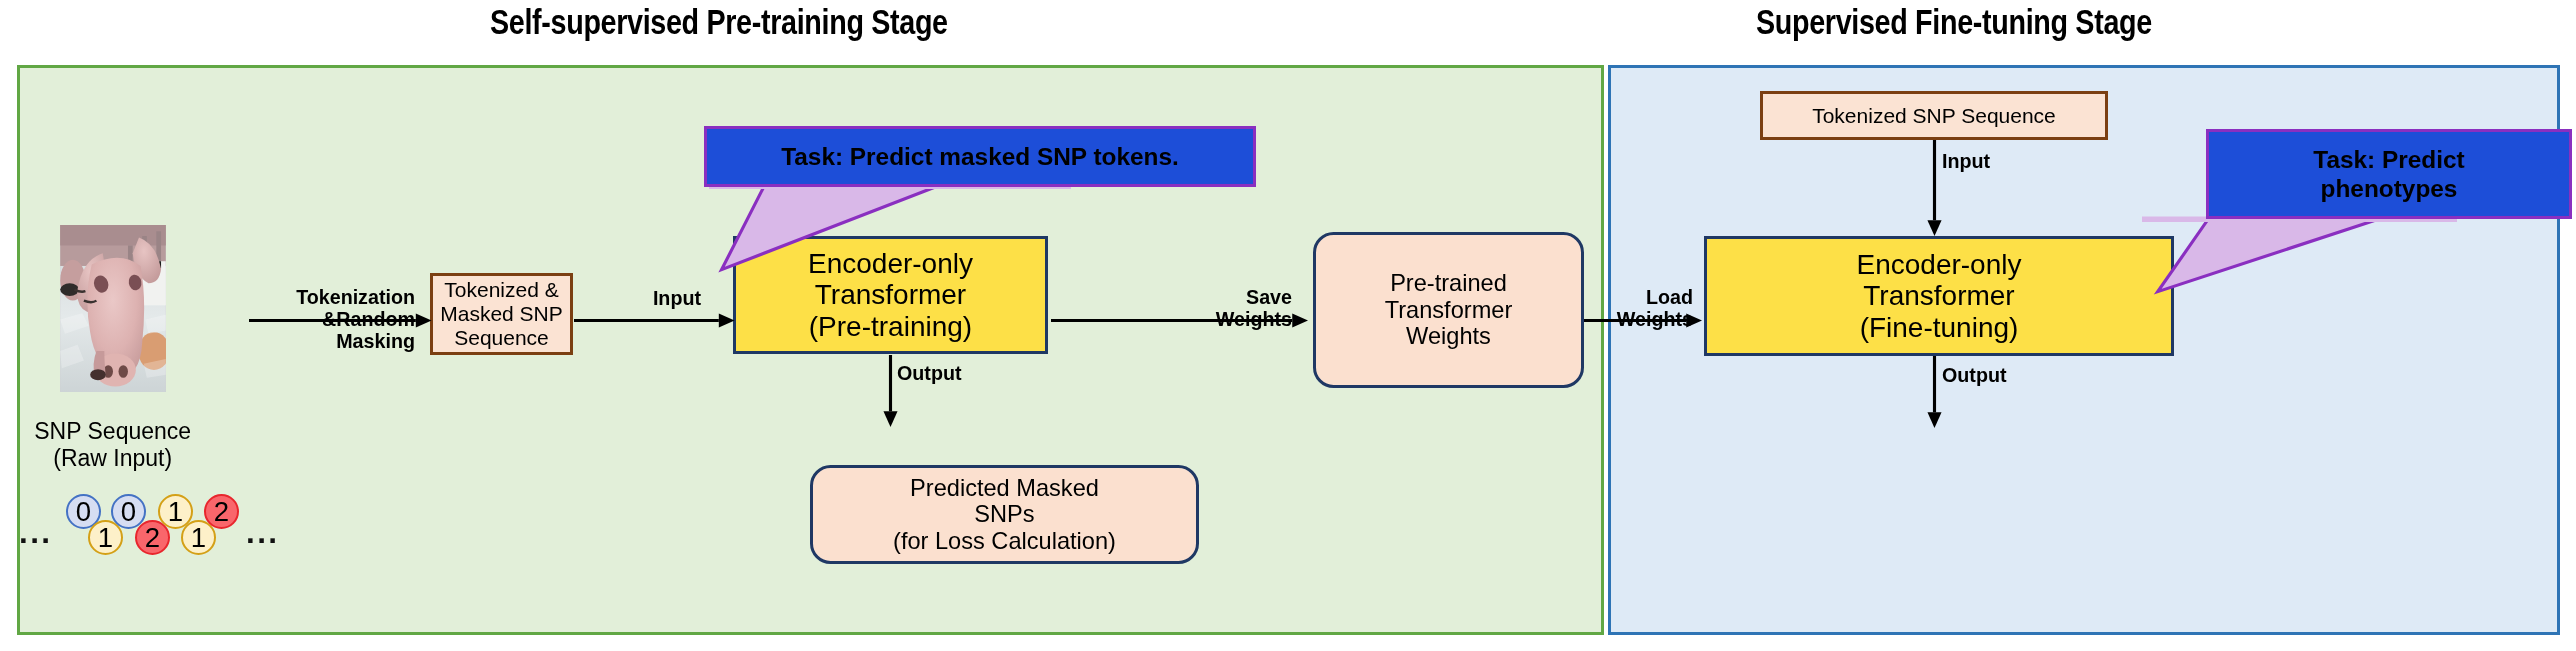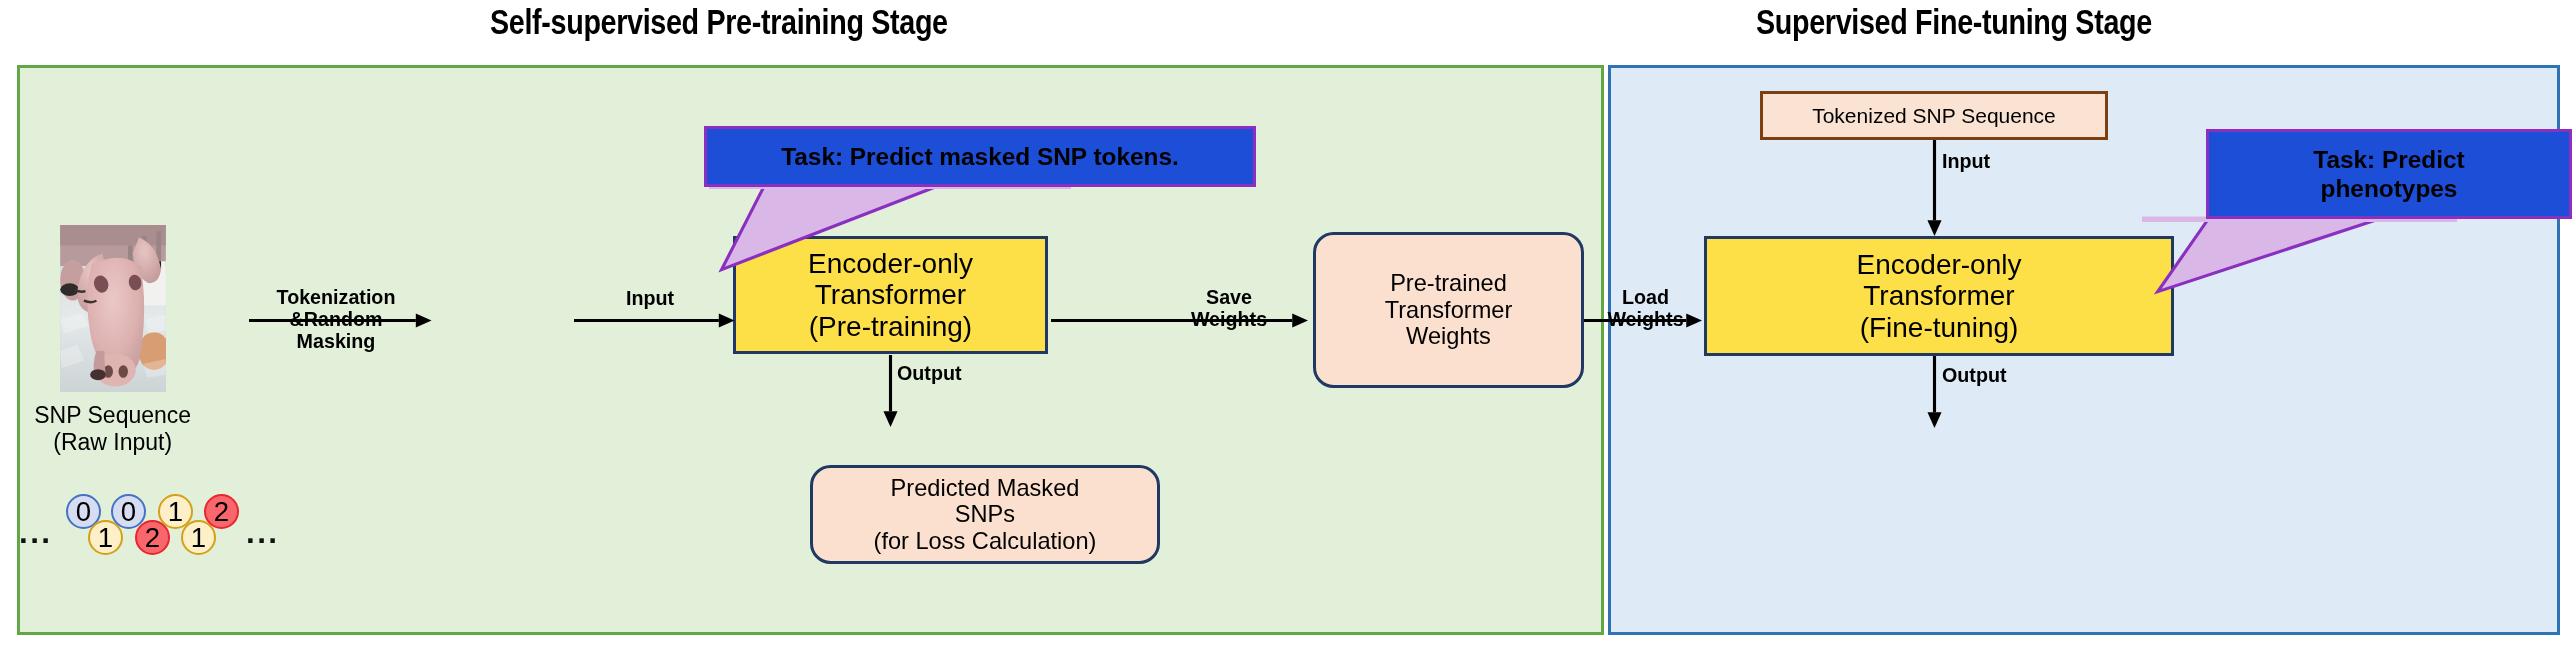--- a/index.html
+++ b/index.html
@@ -103,21 +103,21 @@
   
   .arrow-svg { position: absolute; overflow: visible; z-index: 4; }
 
   .edge-label {
     position: absolute;
     font-weight: bold;
     color: #000000;
     font-size: 19.7px;
     line-height: 1.12;
     white-space: pre-line;
-    text-align: center;
+    text-align: right;
     z-index: 5;
   }
   .edge-label.left-al { text-align: left; }
 
   
   #pig-photo {
     position: absolute;
     left: 60px; top: 225px;
     width: 106px; height: 167px;
     overflow: hidden;
@@ -126,20 +126,21 @@
   #pig-photo svg { display: block; }
 
   
   .caption {
     position: absolute;
     text-align: center;
     font-size: 23px;
     color: #000000;
     line-height: 1.17;
     white-space: pre-line;
+    margin-top: 16px;
   }
 
   
   #snp-row {
     position: absolute;
     left: 19px; top: 478px;
     width: 268px; height: 88px;
   }
   .snp-dots {
     position: absolute;
@@ -246,20 +247,23 @@
   </div>
 
   <svg class="arrow-svg" style="left:249px; top:311px;" width="181" height="19" viewBox="0 0 230 24">
     <line x1="0" y1="12" x2="212" y2="12" stroke="#000" stroke-width="4"></line>
     <polygon points="212,3 232,12 212,21" fill="#000"></polygon>
   </svg>
   <div class="edge-label" style="left:257px; top:286px; width:158px;">Tokenization
 &amp;Random
 Masking</div>
 
+  <div class="box box-peach-sq" id="box-tokenized-masked" style="left:430px; top:273px; width:143px; height:82px;">Tokenized &amp;
+Masked SNP
+Sequence</div>
 
   <svg class="arrow-svg" style="left:574px; top:311px;" width="159" height="19" viewBox="0 0 202 24">
     <line x1="0" y1="12" x2="184" y2="12" stroke="#000" stroke-width="4"></line>
     <polygon points="184,3 204,12 184,21" fill="#000"></polygon>
   </svg>
   <div class="edge-label" style="left:599px; top:287px; width:102px;">Input</div>
 
   <svg class="callout-tail" style="left:709px; top:186px;" width="362" height="87" viewBox="0 0 460 110">
     <polygon points="70,0 290,0 16,106" fill="#d9b8e8" stroke="#8a2fc0" stroke-width="4"></polygon>
     <line x1="0" y1="0" x2="460" y2="0" stroke="#d9b8e8" stroke-width="7"></line>
@@ -270,21 +274,21 @@
   <div class="box box-blue" id="box-transformer-pretrain" style="left:733px; top:236px; width:315px; height:118px; white-space:pre-line;">Encoder-only
 Transformer
 (Pre-training)</div>
 
   <svg class="arrow-svg" style="left:881px; top:355px;" width="19" height="72" viewBox="0 0 24 92">
     <line x1="12" y1="0" x2="12" y2="72" stroke="#000" stroke-width="4"></line>
     <polygon points="3,72 21,72 12,92" fill="#000"></polygon>
   </svg>
   <div class="edge-label left-al" style="left:897px; top:362px; width:110px;">Output</div>
 
-  <div class="box box-peach-round" id="box-predicted-masked" style="left:810px; top:465px; width:350px; height:99px; white-space:pre-line;">Predicted Masked
+  <div class="box box-peach-round" id="box-predicted-masked" style="left:810px; top:465px; width:389px; height:99px; white-space:pre-line;">Predicted Masked
 SNPs
 (for Loss Calculation)</div>
 
   <svg class="arrow-svg" style="left:1051px; top:311px;" width="257" height="19" viewBox="0 0 326 24">
     <line x1="0" y1="12" x2="306" y2="12" stroke="#000" stroke-width="4"></line>
     <polygon points="306,3 326,12 306,21" fill="#000"></polygon>
   </svg>
   <div class="edge-label" style="left:1166px; top:286px; width:126px;">Save
 Weights</div>
 

